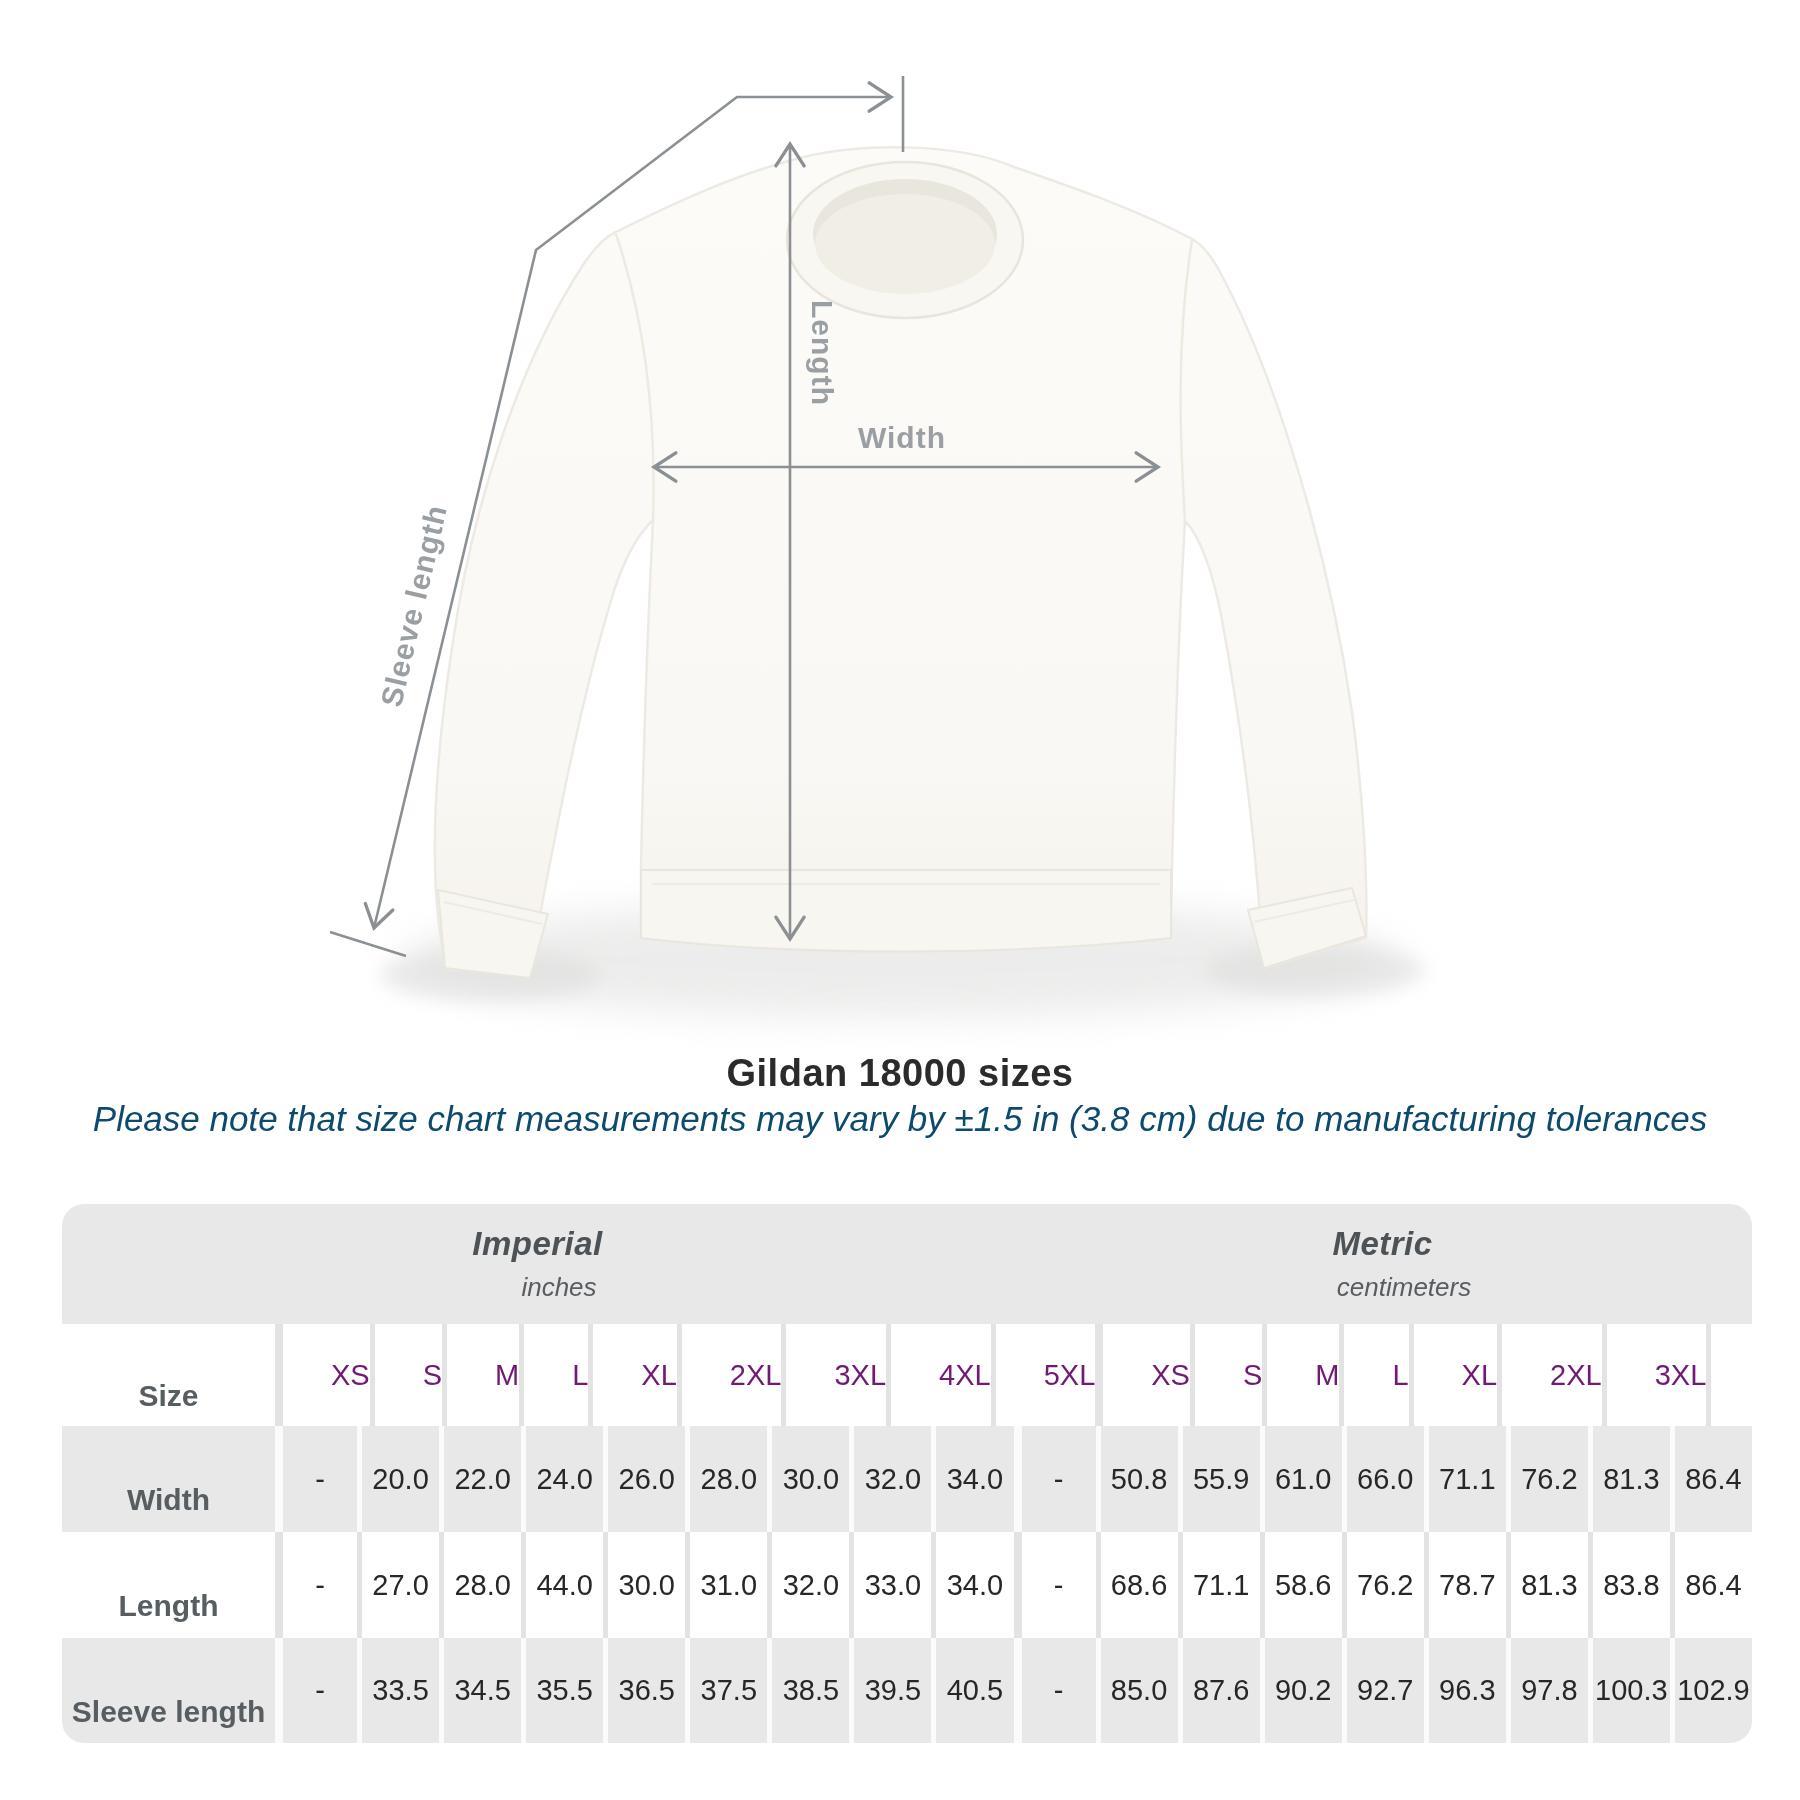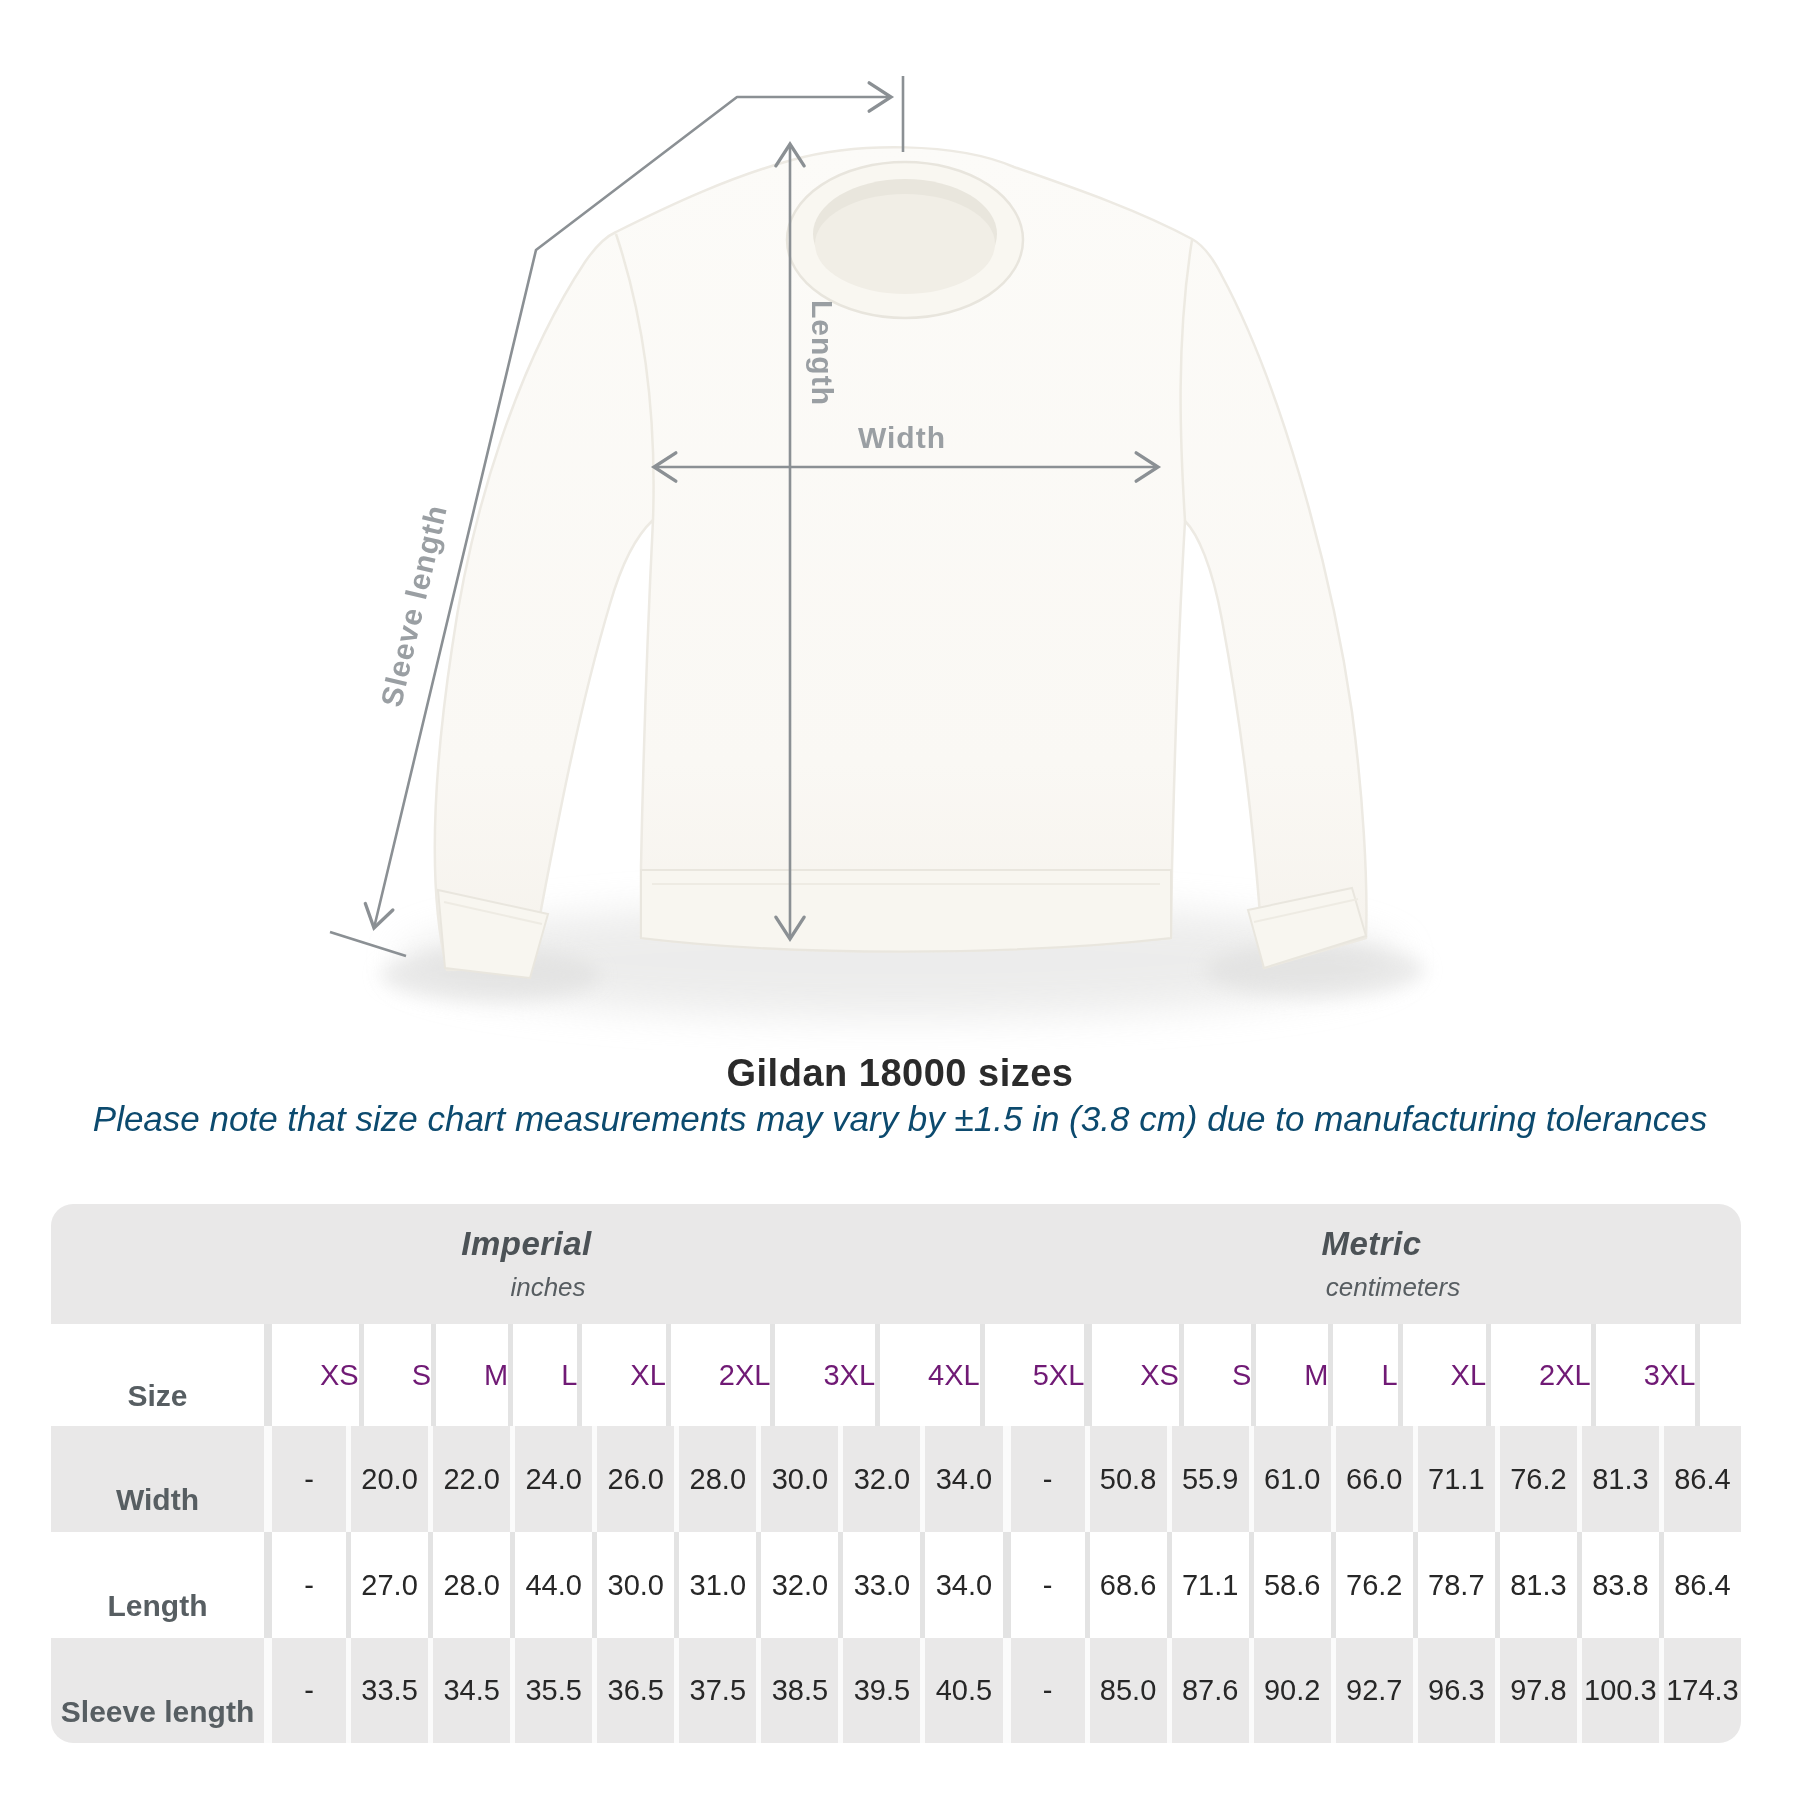--- a/index.html
+++ b/index.html
@@ -7,21 +7,21 @@
     width:1800px;height:1800px;position:relative;background:#ffffff;
     font-family:"Liberation Sans","DejaVu Sans",sans-serif;overflow:hidden;
   }
   .shirt-stage{position:absolute;left:0;top:0;width:1800px;height:1050px;}
   
   .heading{position:absolute;left:0;top:1052px;width:1800px;text-align:center;}
   .title{font-size:38px;font-weight:bold;color:#2b2b2b;letter-spacing:.5px;}
   .subtitle{margin-top:4px;font-size:35px;font-style:italic;color:#0c4a6e;}
   
   .size-table{
-    position:absolute;left:51px;top:1204px;width:1690px;height:539px;
+    position:absolute;left:62px;top:1204px;width:1690px;height:539px;
     border-radius:22px;overflow:hidden;background:#ffffff;
   }
   .band{display:flex;height:120px;background:#e9e8e8;}
   .band .group{display:flex;flex-direction:column;align-items:center;justify-content:center;gap:9px;}
   .band .g1{width:951px;}
   .band .g2{width:739px;}
   .band .g-label{font-size:33px;font-weight:bold;font-style:italic;color:#4c5256;letter-spacing:.5px;}
   .band .g-unit{font-size:26px;font-style:italic;color:#575d61;margin-left:43px;}
   .trow{display:grid;grid-template-columns:213px repeat(18,1fr);}
   .r-size{height:102px;background:#ffffff;}
@@ -225,16 +225,16 @@
     <div class="cell val">39.5</div>
     <div class="cell val">40.5</div>
     <div class="cell gb val">-</div>
     <div class="cell val">85.0</div>
     <div class="cell val">87.6</div>
     <div class="cell val">90.2</div>
     <div class="cell val">92.7</div>
     <div class="cell val">96.3</div>
     <div class="cell val">97.8</div>
     <div class="cell val">100.3</div>
-    <div class="cell val">174.3</div>
+    <div class="cell val">102.9</div>
   </div>
 
 </div>
 
 </body></html>

